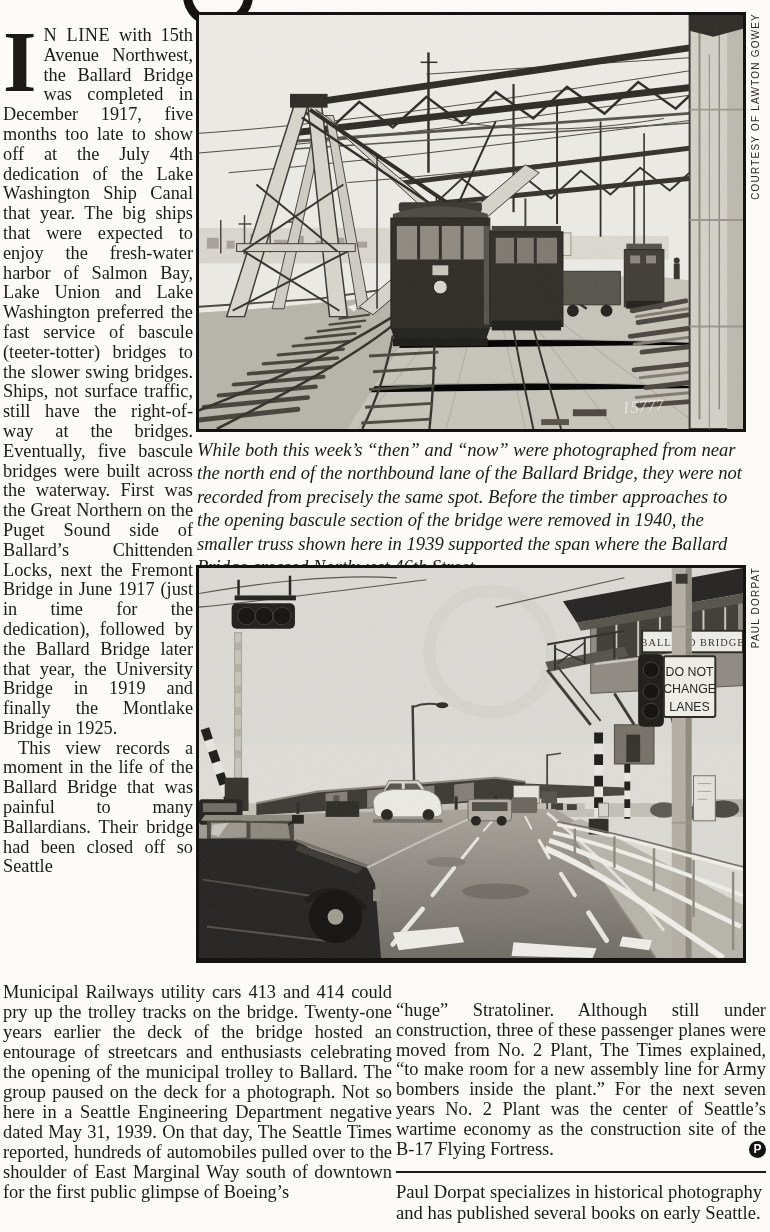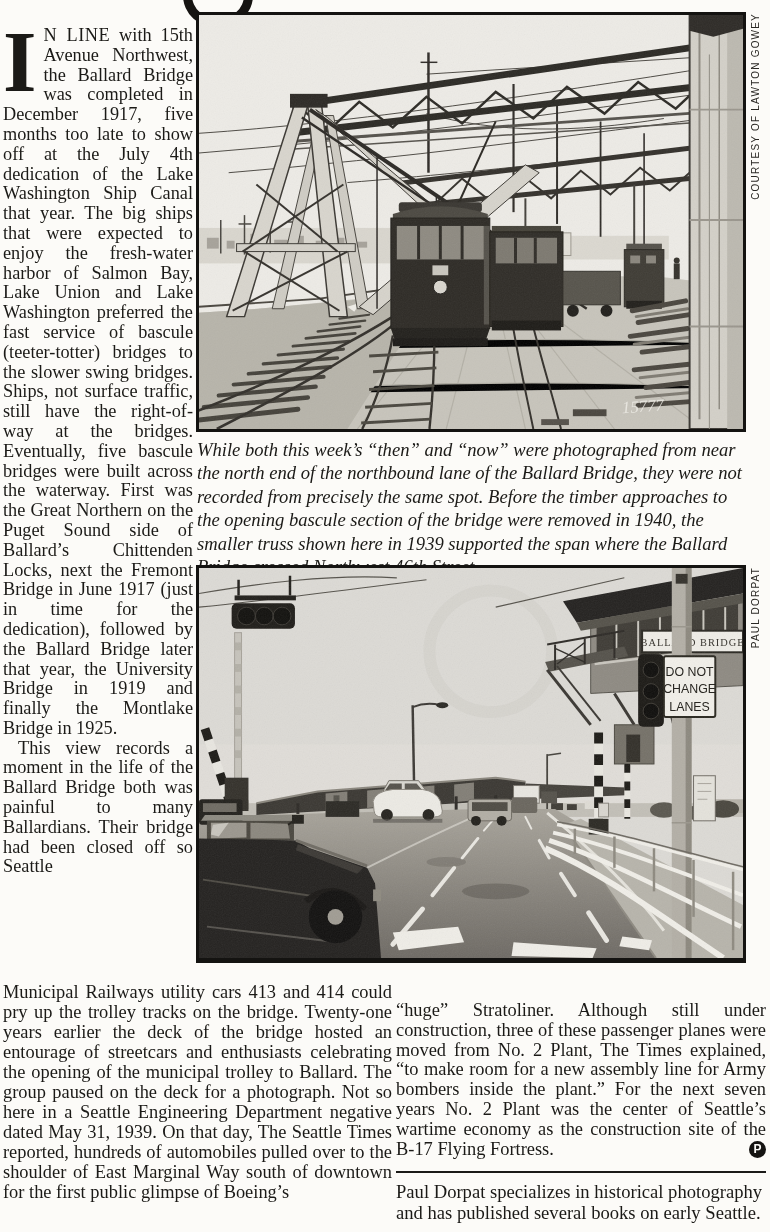--- a/index.html
+++ b/index.html
@@ -44,21 +44,21 @@
 </style>
 </head>
 <body>
 
 <div class="page">
 
   <div class="headline-frag"></div>
 
   <div class="leftcol">
     <p><span class="dropcap">I</span><span class="leadin">N LINE</span><span> with 15th Avenue Northwest, the Ballard Bridge was completed in December 1917, five months too late to show off at the July 4th dedication of the Lake Washington Ship Canal that year. The big ships that were expected to enjoy the fresh-water harbor of Salmon Bay, Lake Union and Lake Washington preferred the fast service of bascule (teeter-totter) bridges to the slower swing bridges. Ships, not surface traffic, still have the right-of-way at the bridges. Eventually, five bascule bridges were built across the waterway. First was the Great Northern on the Puget Sound side of Ballard’s Chittenden Locks, next the Fremont Bridge in June 1917 (just in time for the dedication), followed by the Ballard Bridge later that year, the University Bridge in 1919 and finally the Montlake Bridge in 1925.</span></p>
-    <p class="p2">This view records a moment in the life of the Ballard Bridge both was painful to many Ballardians. Their bridge had been closed off so Seattle</p>
+    <p class="p2">This view records a moment in the life of the Ballard Bridge that was painful to many Ballardians. Their bridge had been closed off so Seattle</p>
   </div>
 
   <figure class="photo" id="photo1" style="margin:0">
     <svg viewBox="0 0 550 420" preserveAspectRatio="none">
       <defs>
         <filter id="grain1" x="0" y="0" width="100%" height="100%">
           <feTurbulence type="fractalNoise" baseFrequency="0.85" numOctaves="2" stitchTiles="stitch"></feTurbulence>
           <feColorMatrix type="saturate" values="0"></feColorMatrix>
         </filter>
       </defs>

